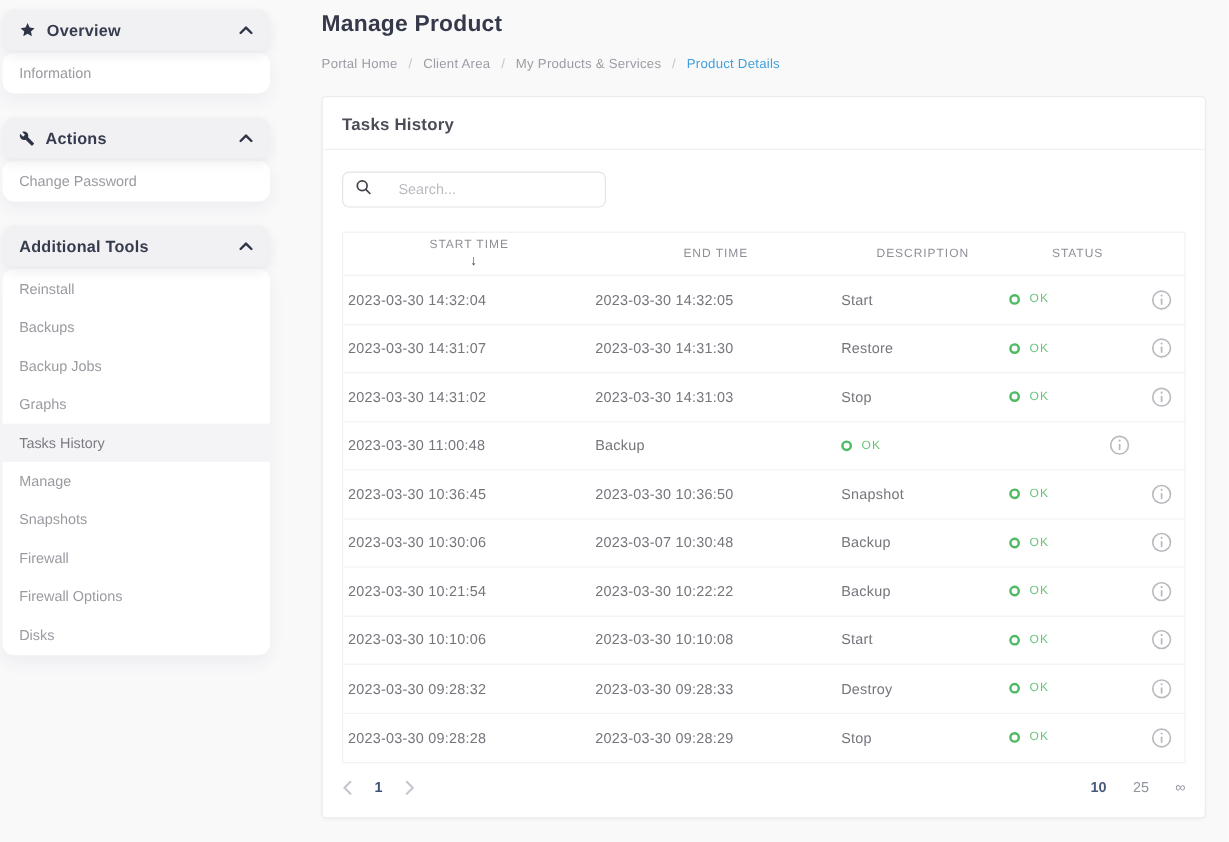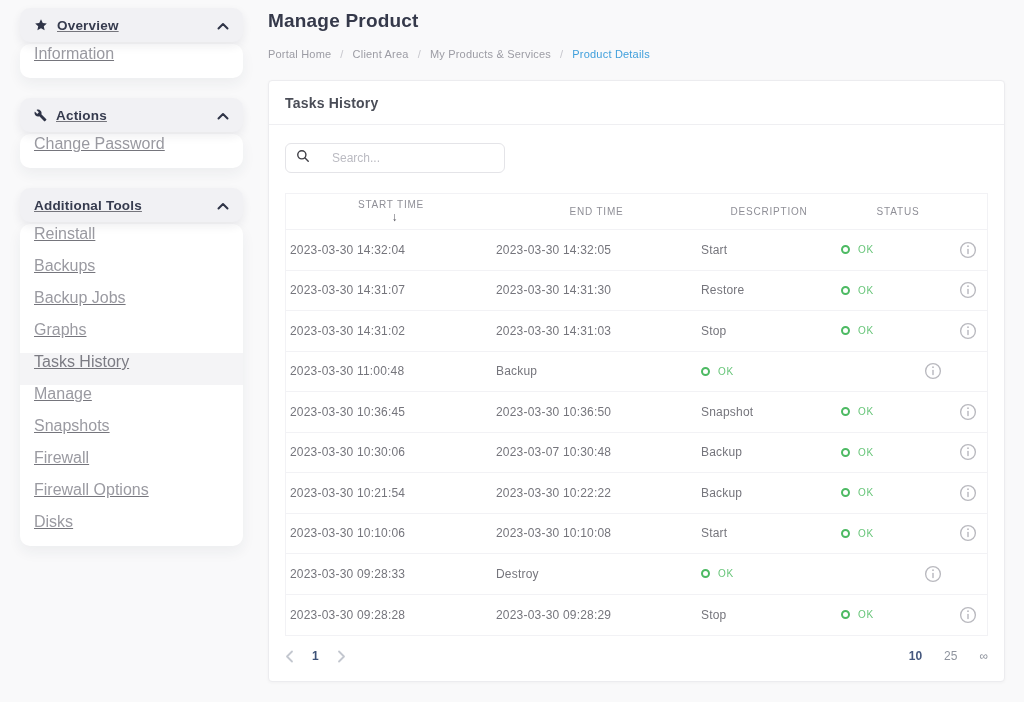--- a/index.html
+++ b/index.html
@@ -6,40 +6,40 @@
   html,body { width:1024px; height:702px; }
   body {
     font-family: "Liberation Sans", "DejaVu Sans", sans-serif;
     background:#f9f9fa;
     color:#75757c;
     overflow:hidden;
     position:relative;
   }
 
   
-  .sidebar { position:absolute; left:20px; top:8px; width:223px;text-decoration:underline; }
+  .sidebar { position:absolute; left:2px; top:8px; width:223px; }
   .group { margin-bottom:20px; }
   .group-header {
     height:34px; background:#f1f1f4; border-radius:10px;
     box-shadow:0 4px 10px rgba(40,44,63,0.08);
     display:flex; align-items:center; padding:0 14px;
     position:relative; z-index:2; cursor:pointer;
   }
   .group-header .hicon { display:flex; align-items:center; margin-right:9px; }
   .group-header .hlabel {
     flex:1; font-size:13.5px; font-weight:700; color:#363b4e; letter-spacing:.2px;
   }
   .group-card {
     background:#fff; border-radius:10px;
     box-shadow:0 6px 14px rgba(40,44,63,0.06);
     margin-top:2px; padding:1px 0; position:relative; z-index:1;
   }
   .side-item {
-    height:32px; display:flex; padding:0 14px;
-    font-size:16px; color:#9a9aa1; cursor:pointer;
+    height:32px; display:flex; align-items:center; padding:0 14px;
+    font-size:12px; color:#9a9aa1; cursor:pointer;
   }
   .side-item.selected { background:#f4f4f6; color:#7c7c84; }
 
   
   .main { position:absolute; left:268px; top:0; width:737px; }
   .page-title { font-size:19px; font-weight:700; color:#35394a; margin-top:10px; letter-spacing:.2px; }
   .breadcrumb { display:flex; align-items:center; margin-top:16px; font-size:11px; color:#9c9ca4; letter-spacing:.2px; }
   .breadcrumb .sep { margin:0 9px; color:#c6c6cc; }
   .breadcrumb .crumb { cursor:pointer; }
   .breadcrumb .active { color:#41a0dc; font-weight:400; }
@@ -380,20 +380,21 @@
             <span class="info-btn">
               <svg width="18" height="18" viewBox="0 0 20 20">
                 <circle cx="10" cy="10" r="8.2" fill="none" stroke="#b9b9bf" stroke-width="1.5"></circle>
                 <rect x="9.2" y="8.6" width="1.6" height="6" rx="0.8" fill="#b9b9bf"></rect>
                 <circle cx="10" cy="5.8" r="1" fill="#b9b9bf"></circle>
               </svg>
             </span>
           </div>
       </div>
       <div class="trow data-row">
+        <div>2023-03-30 09:28:32</div>
         <div>2023-03-30 09:28:33</div>
         <div>Destroy</div>
         <div class="status-cell">
             <span class="ok-ring"></span>
             <span class="ok-label">OK</span>
           </div>
         <div class="info-cell">
             <span class="info-btn">
               <svg width="18" height="18" viewBox="0 0 20 20">
                 <circle cx="10" cy="10" r="8.2" fill="none" stroke="#b9b9bf" stroke-width="1.5"></circle>

